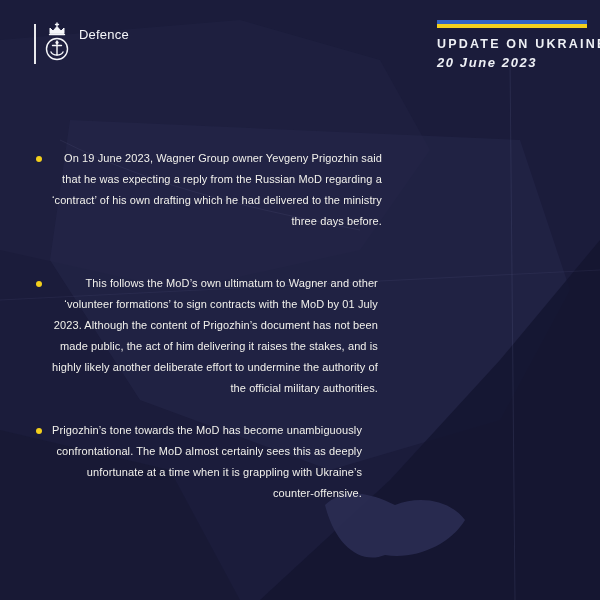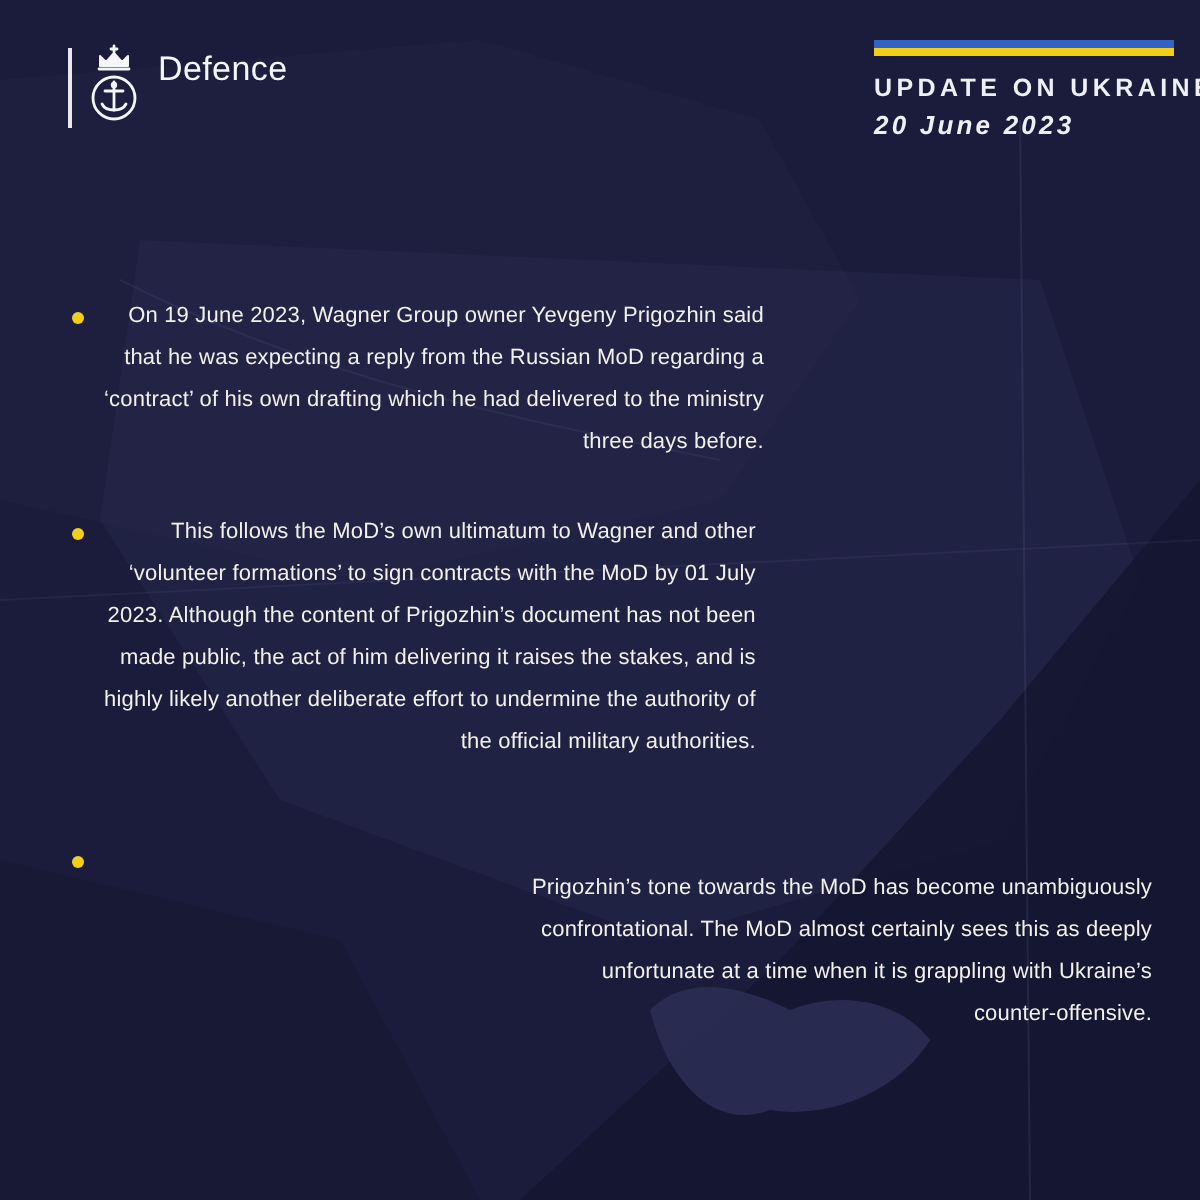--- a/index.html
+++ b/index.html
@@ -33,21 +33,21 @@
   }
   .crest {
     width: 32px;
     height: 44px;
     margin-left: 5px;
   }
   .logo-text {
     margin-left: 6px;
     margin-top: 4px;
     color: #f5f6fa;
-    font-size: 17px;
+    font-size: 13px;
     line-height: 18.5px;
     letter-spacing: 0.2px;
   }
   .update-block {
     position: absolute;
     left: 437px;
     top: 20px;
     width: 151px;
     z-index: 2;
   }
@@ -107,22 +107,22 @@
   .bullet-text {
     margin-left: 10px;
     color: #f2f1ec;
     font-size: 11px;
     line-height: 21px;
     white-space: pre-line;
     letter-spacing: 0.1px;
     text-align: right;
   }
   .b1 { top: 148px; }
-  .b2 { top: 256px; }
-  .b3 { top: 420px; flex-direction: column; }
+  .b2 { top: 273px; }
+  .b3 { top: 420px; }
 </style>
 </head>
 <body>
 
 <div class="poster">
 
   <svg class="bg-map" viewBox="0 0 600 600" xmlns="http://www.w3.org/2000/svg">
     <rect x="0" y="0" width="600" height="600" fill="#1b1c3b"></rect>
     <path d="M0,40 L240,20 L380,60 L430,150 L360,250 L180,290 L0,250 Z" fill="#202244" opacity="0.55"></path>
     <path d="M70,120 L520,140 L570,290 L500,420 L330,470 L140,400 L50,260 Z" fill="#24274a" opacity="0.6"></path>

